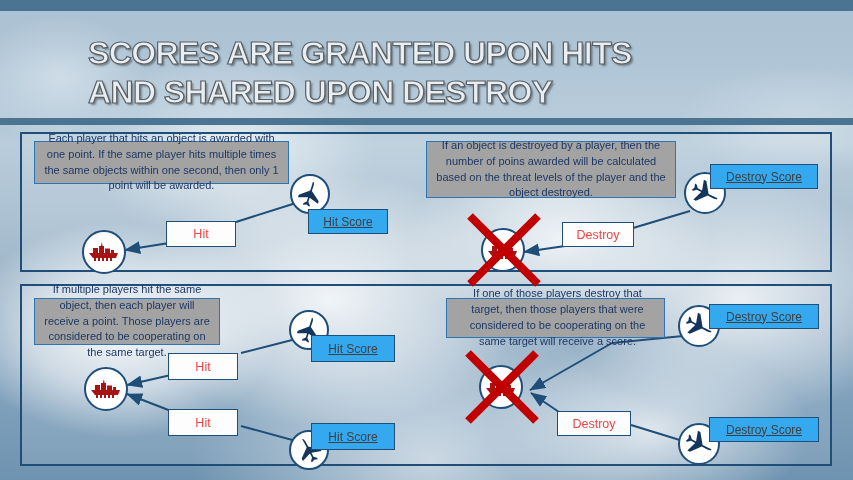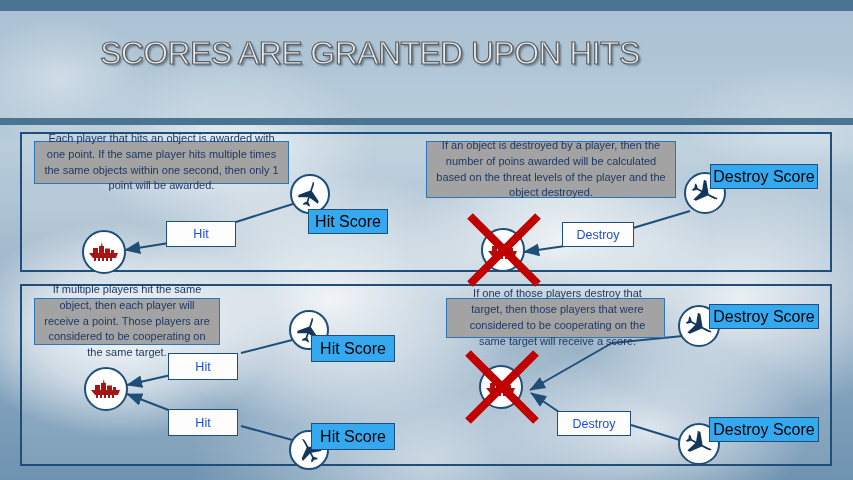--- a/index.html
+++ b/index.html
@@ -36,25 +36,24 @@
   .band-mid{position:absolute;left:0;top:118px;width:853px;height:7px;background:#4b7392;}
 
   
   .header{
     position:absolute;left:0;top:11px;width:853px;height:107px;
     background:linear-gradient(180deg, rgba(198,214,226,.55) 0%, rgba(208,222,232,.35) 55%, rgba(190,208,222,.5) 100%);
     overflow:hidden;
   }
   .title{
     position:absolute;left:88px;top:23px;width:720px;
-    font-size:32px;font-weight:normal;letter-spacing:-0.6px;line-height:1.22;
+    font-size:32px;font-weight:bold;letter-spacing:-0.6px;line-height:1.22;
     color:#e9eef2;
     -webkit-text-stroke:1.2px #5a5f63;
     text-shadow:2px 2px 2px rgba(60,65,70,.55);
-    margin-left:12px;
   }
   .title div{white-space:nowrap;}
 
   
   .panel{
     position:absolute;border:2px solid #1f4e79;
     background:rgba(255,255,255,0.10);
   }
   #panel-top{left:20px;top:132px;width:808px;height:136px;}
   #panel-bottom{left:20px;top:284px;width:808px;height:178px;}
@@ -84,47 +83,48 @@
     background:#ffffff;border:2px solid #1f4e79;
     box-sizing:border-box;
     display:flex;align-items:center;justify-content:center;
   }
   .circ svg{display:block;}
 
   
   .lbl{
     position:absolute;
     background:#fdfdfd;border:1.6px solid #1f4e79;
-    color:#1d4ed8;font-size:12.5px;
+    color:#ef4444;font-size:12.5px;
     display:flex;align-items:center;justify-content:center;
     box-sizing:border-box;
   }
 
   
   .score{
     position:absolute;
     background:#35a9f0;border:1.6px solid #1f4e79;
-    color:#000000;font-size:16px;
-    display:flex;align-items:center;justify-content:center;
-    box-sizing:border-box;white-space:nowrap;
+    color:#404040;font-size:12px;
+    display:flex;align-items:center;justify-content:center;
+    box-sizing:border-box;white-space:nowrap;text-decoration:underline;
   }
 
   
   .xmark{position:absolute;pointer-events:none;}
 </style>
 </head>
 <body>
 
 <div class="slide"></div>
 
 <div class="band-top"></div>
 
 <div class="header">
   <div class="title">
     <div>SCORES ARE GRANTED UPON HITS</div>
+    <div>AND SHARED UPON DESTROY</div>
   </div>
 </div>
 
 <div class="band-mid"></div>
 
 <div class="panel" id="panel-top"></div>
 <div class="panel" id="panel-bottom"></div>
 
 <svg class="wires" viewBox="0 0 853 480">
   <defs>

